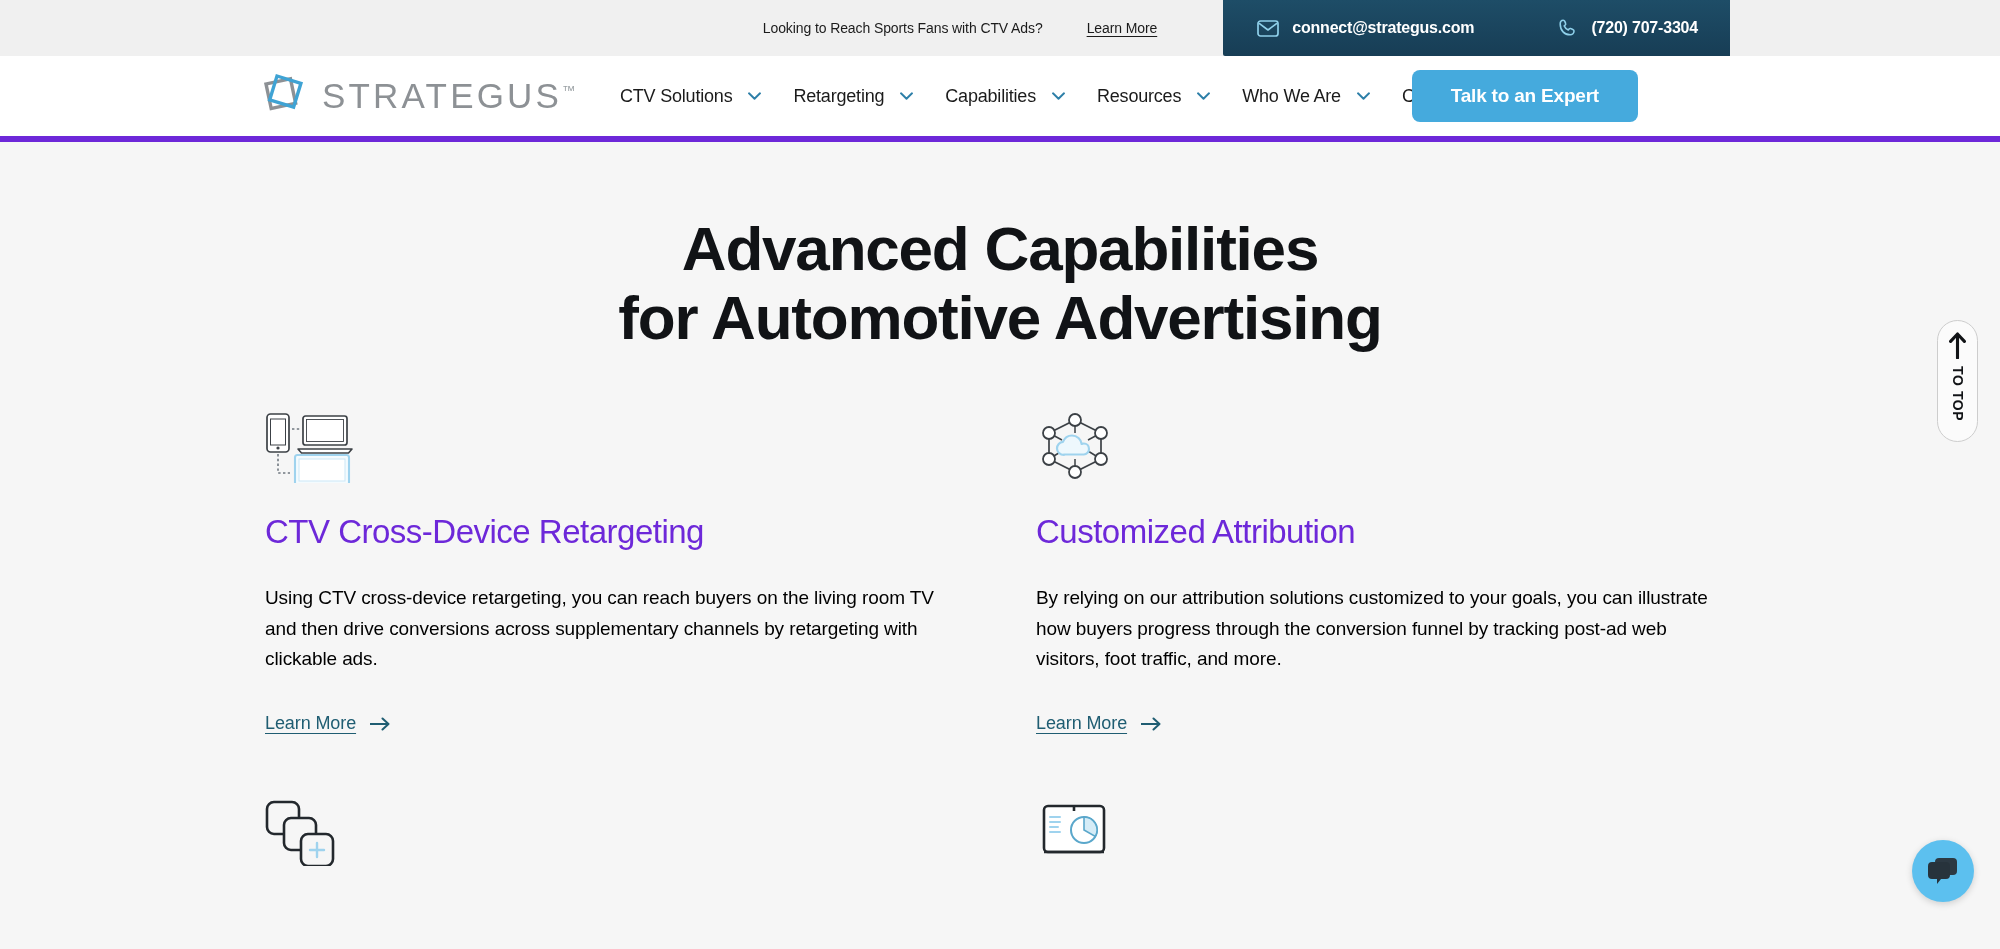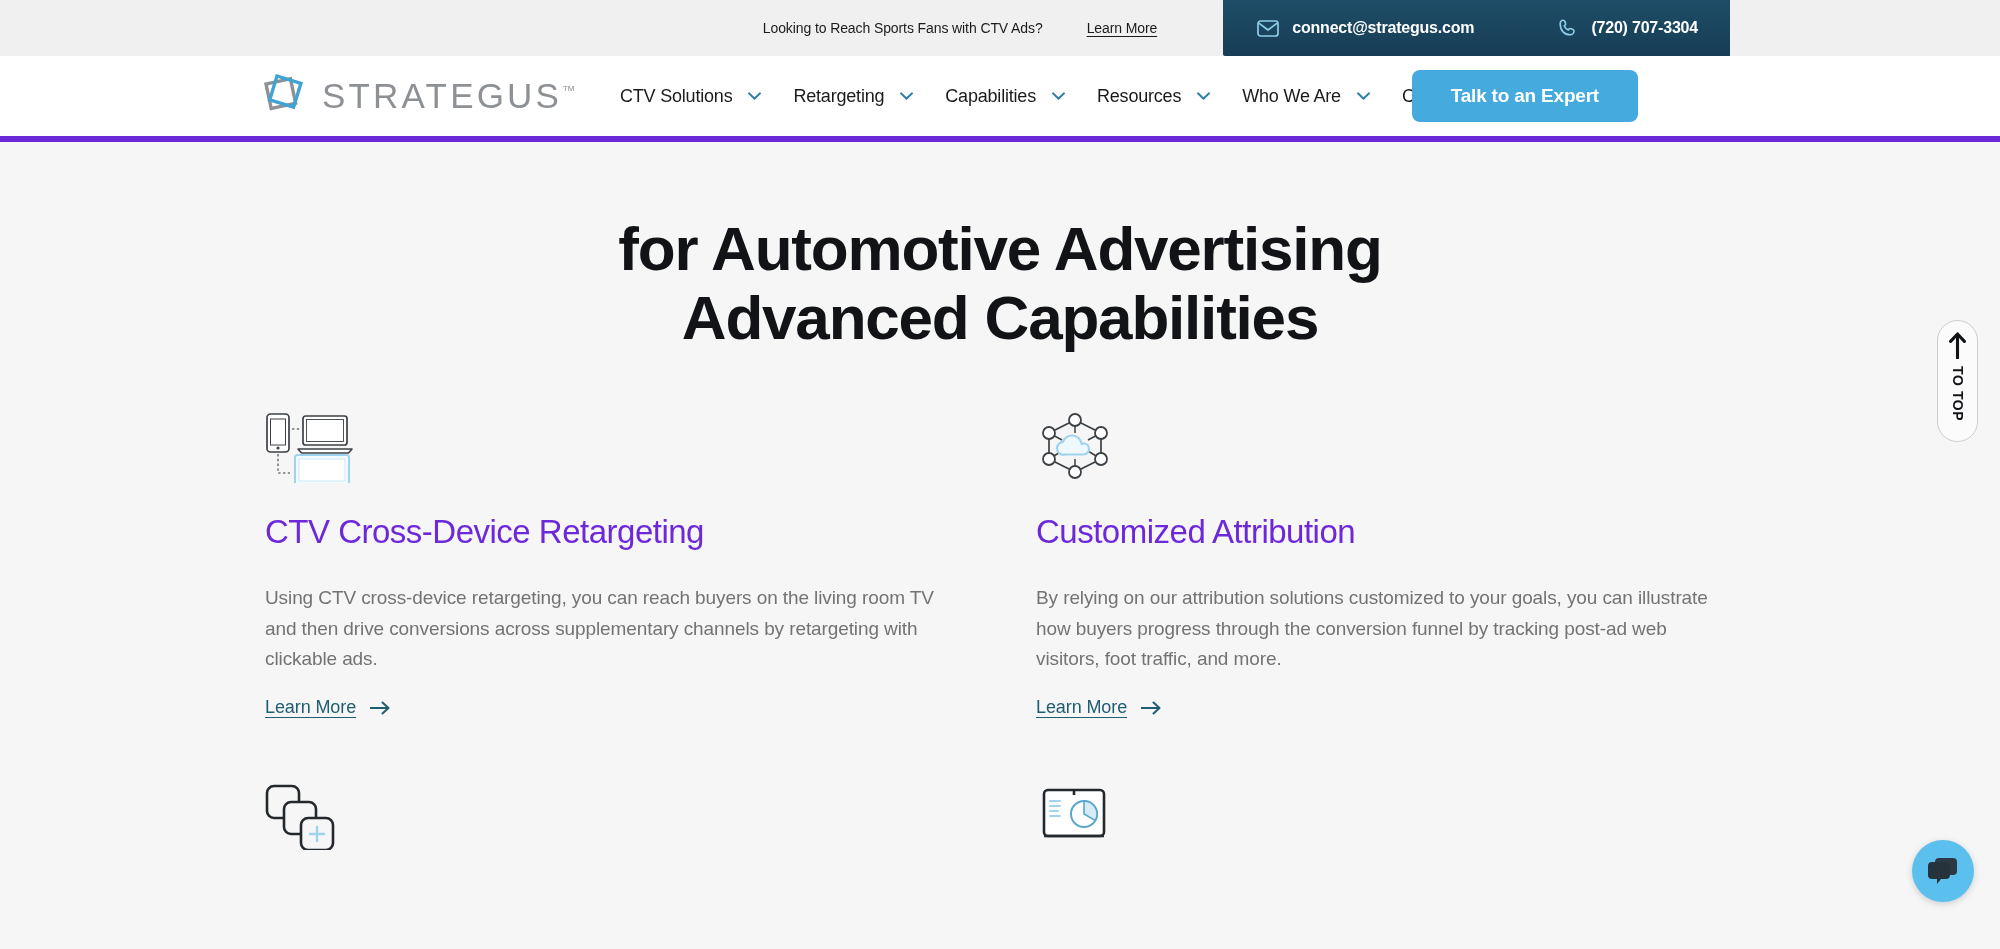--- a/index.html
+++ b/index.html
@@ -162,23 +162,23 @@
   .card-title {
     font-size: 33px;
     color: #6d28d9;
     font-weight: 400;
     letter-spacing: -0.5px;
     margin-bottom: 32px;
   }
   .card-body {
     font-size: 19px;
     line-height: 1.62;
-    color: #737373;
+    color: #000000;
     max-width: 700px;
-    margin-bottom: 22px;
+    margin-bottom: 38px;
     letter-spacing: -0.1px;
   }
   .card-link {
     display: inline-flex;
     align-items: center;
     gap: 14px;
     font-size: 18px;
     color: #1f5d72;
     text-decoration: underline;
     text-underline-offset: 4px;
@@ -306,22 +306,22 @@
       <span>Contact</span>
     </div>
   </nav>
 
   <button class="cta-btn">Talk to an Expert</button>
 </header>
 
 <main class="page">
 
   <h1 class="hero-title">
+    <span>Advanced Capabilities</span>
     <span>for Automotive Advertising</span>
-    <span>Advanced Capabilities</span>
   </h1>
 
   <div class="grid">
 
     <section class="card">
       <div class="card-icon">
         <svg width="90" height="72" viewBox="0 0 90 72" fill="none">
           <rect x="2" y="3" width="22" height="38" rx="3.5" stroke="#3c4146" stroke-width="1.7" fill="#fff"></rect>
           <rect x="5.5" y="8" width="15" height="26" fill="#fff" stroke="#3c4146" stroke-width="1"></rect>
           <circle cx="13" cy="37" r="1.6" fill="#3c4146"></circle>

